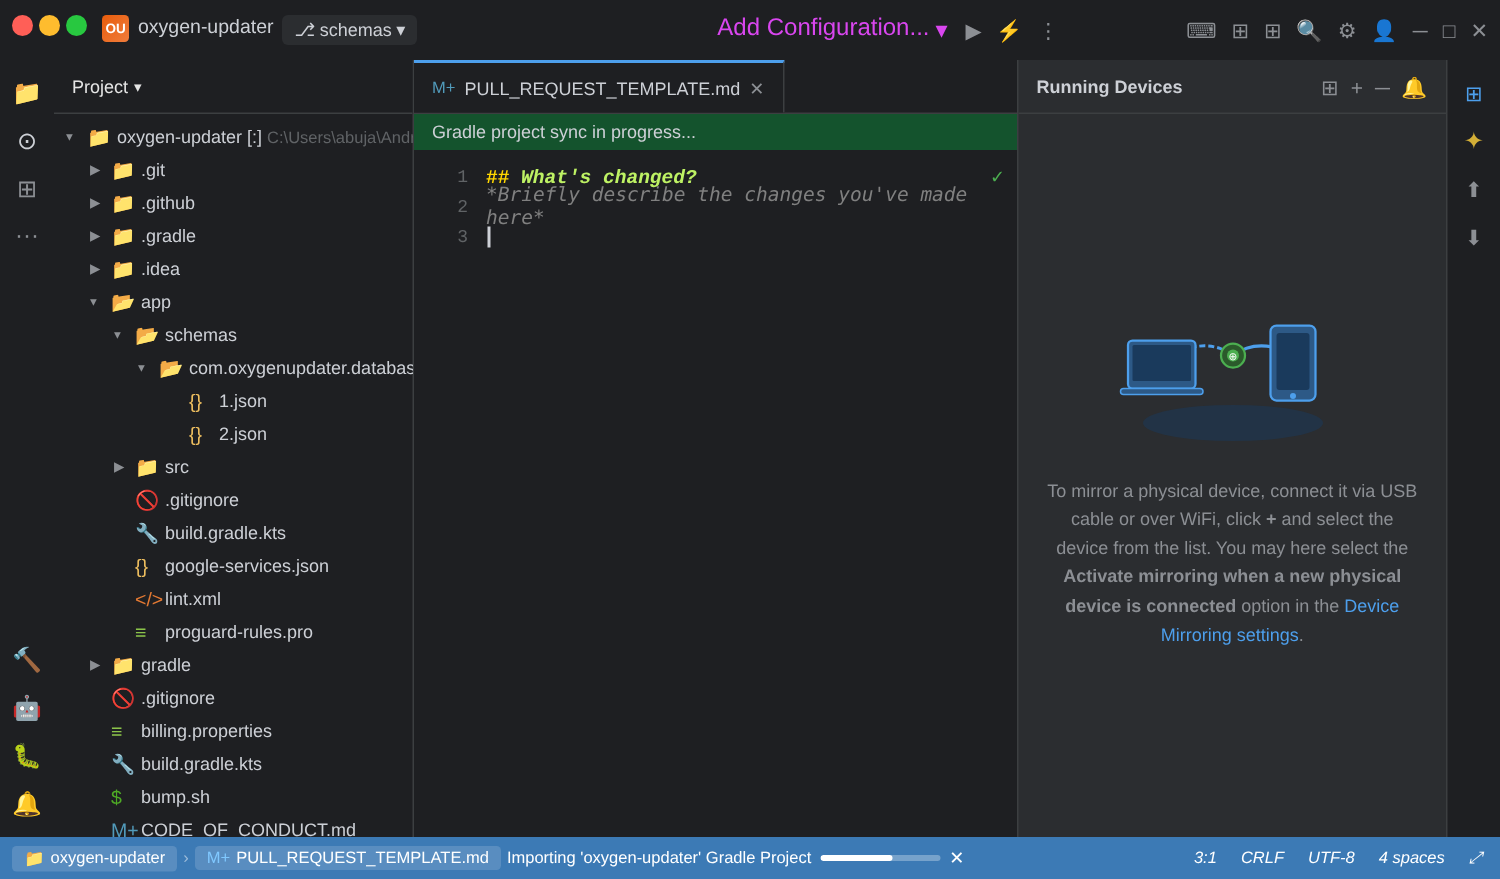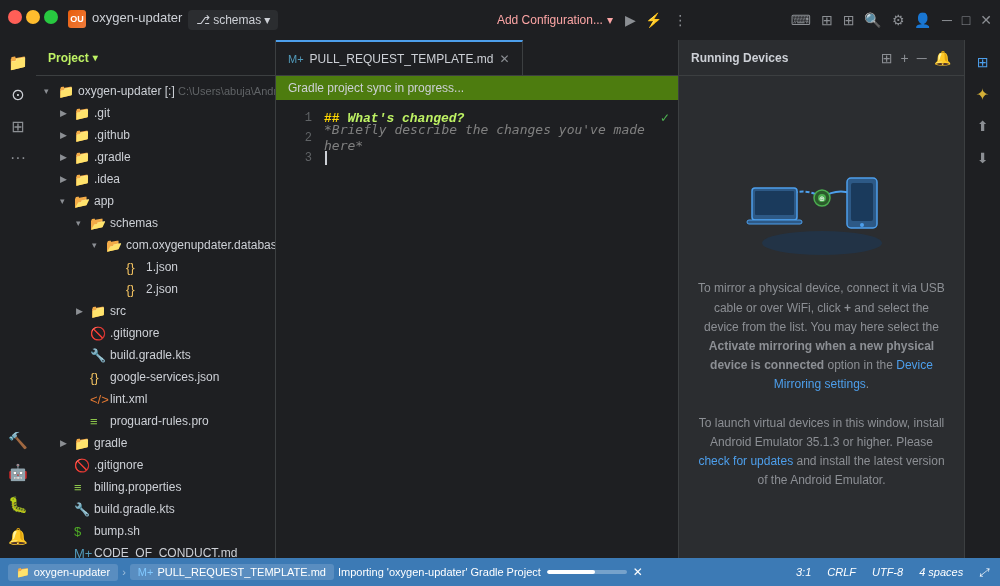--- a/index.html
+++ b/index.html
@@ -65,22 +65,22 @@
     }
     .title-center {
       flex: 1;
       display: flex;
       align-items: center;
       justify-content: center;
       gap: 12px;
     }
     .config-btn {
       display: flex; align-items: flex-start; gap: 4px;
-      background: none; border: none; color: #fca5a5;
-      font-size: 12px; cursor: pointer;
+      background: none; border: none; color: #d946ef;
+      font-size: 16px; cursor: pointer;
     }
     .toolbar-icons {
       display: flex;
       align-items: center;
       gap: 10px;
     }
     .toolbar-icon {
       color: #8c8f94;
       font-size: 14px;
       cursor: pointer;
@@ -134,22 +134,22 @@
       display: flex;
       align-items: center;
       justify-content: space-between;
       padding: 6px 12px;
       background: #1e1f22;
       height: 36px;
       border-bottom: 1px solid #3c3f41;
     }
     .sidebar-title {
       font-size: 12px;
-      font-weight: 700;
-      color: #bef264;
+      font-weight: 400;
+      color: #e5e5e5;
       display: flex; align-items: center; gap: 4px;
     }
     .sidebar-title-chevron { font-size: 10px; }
     .file-tree {
       flex: 1;
       overflow-y: auto;
       padding: 4px 0;
       font-size: 12px;
     }
     .file-tree::-webkit-scrollbar { width: 4px; }
@@ -213,21 +213,21 @@
       border-top: 2px solid #4d9fec;
       color: #cdd0d6;
     }
     .tab-icon { color: #519aba; font-size: 11px; }
     .tab-close {
       font-size: 12px;
       color: #8c8f94;
       cursor: pointer;
     }
     .notification-bar {
-      background: #4d7c0f;
+      background: #14532d;
       color: #cdd0d6;
       font-size: 12px;
       padding: 5px 12px;
       display: flex;
       align-items: center;
     }
     .editor-content {
       flex: 1;
       background: #1e1f22;
       padding: 8px 0;
@@ -689,25 +689,20 @@
       <div class="device-text">
         <p>
           <span>To mirror a physical device, connect it via USB cable or over WiFi, click</span>
           <strong> + </strong>
           <span>and select the device from the list. You may here select the</span>
           <strong>Activate mirroring when a new physical device is connected</strong>
           <span>option in the</span>
           <a href="#">Device Mirroring settings</a><span>.</span>
         </p>
         <br>
-        <p>
-          <span>To launch virtual devices in this window, install Android Emulator 35.1.3 or higher. Please</span>
-          <a href="#">check for updates</a>
-          <span>and install the latest version of the Android Emulator.</span>
-        </p>
       </div>
     </div>
   </div>
 
   <div class="right-action-bar">
     <div class="right-action-icon active">⊞</div>
     <div class="right-action-icon sparkle-icon">✦</div>
     <div class="right-action-icon">⬆</div>
     <div class="right-action-icon">⬇</div>
   </div>

